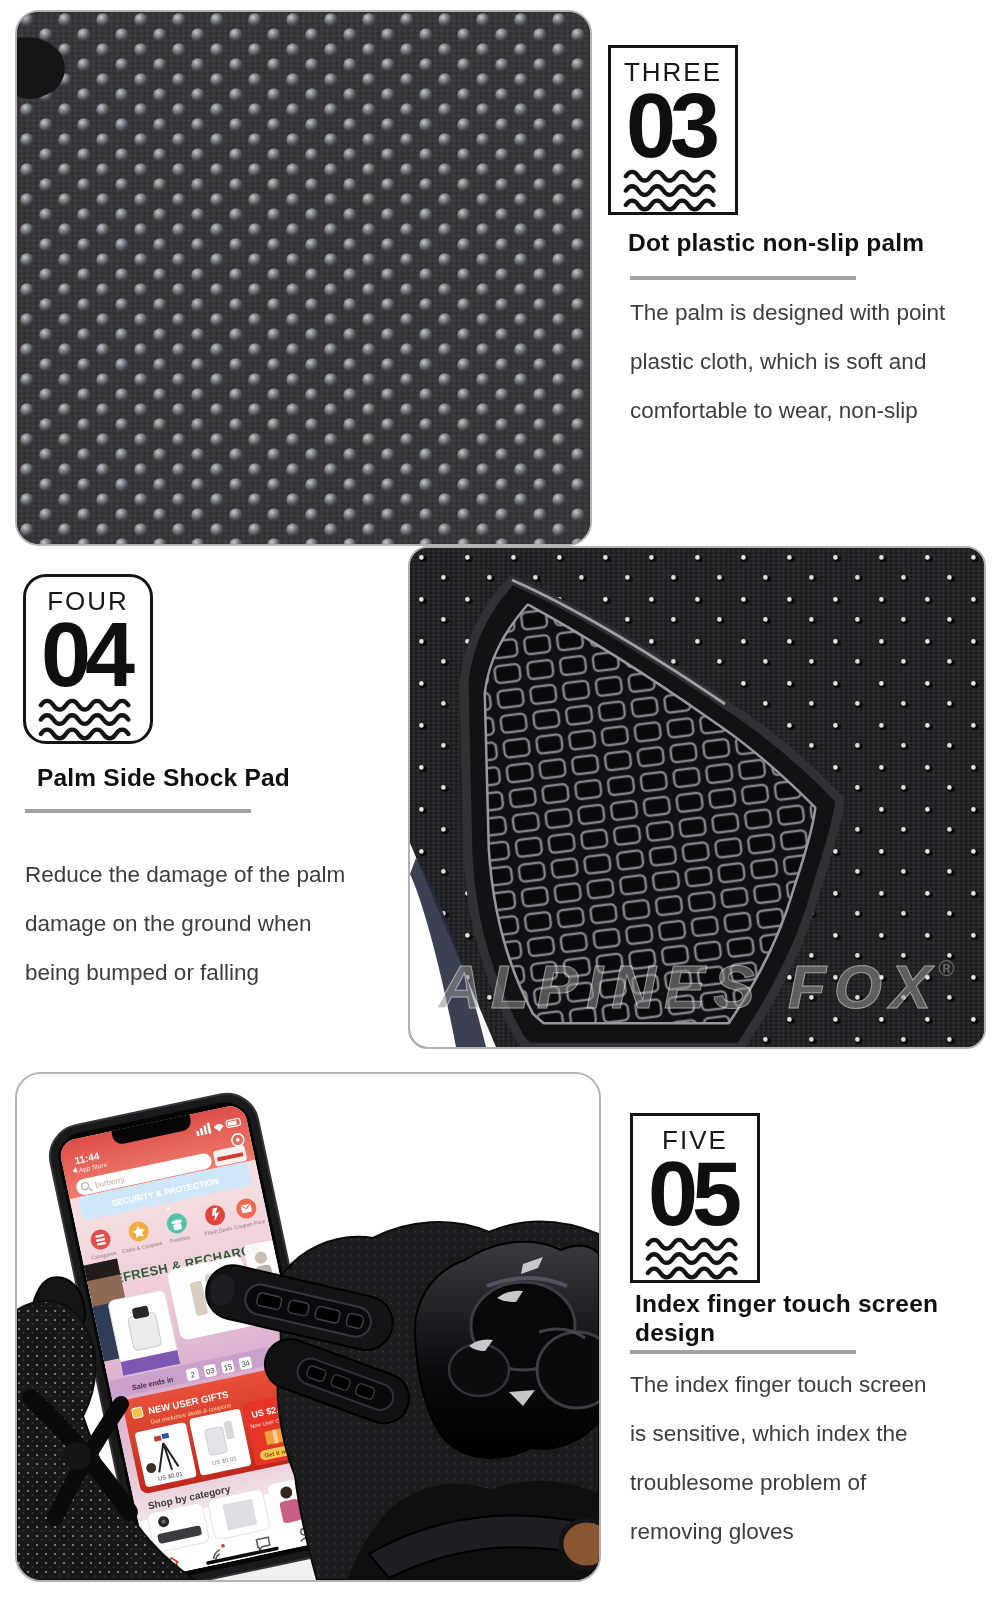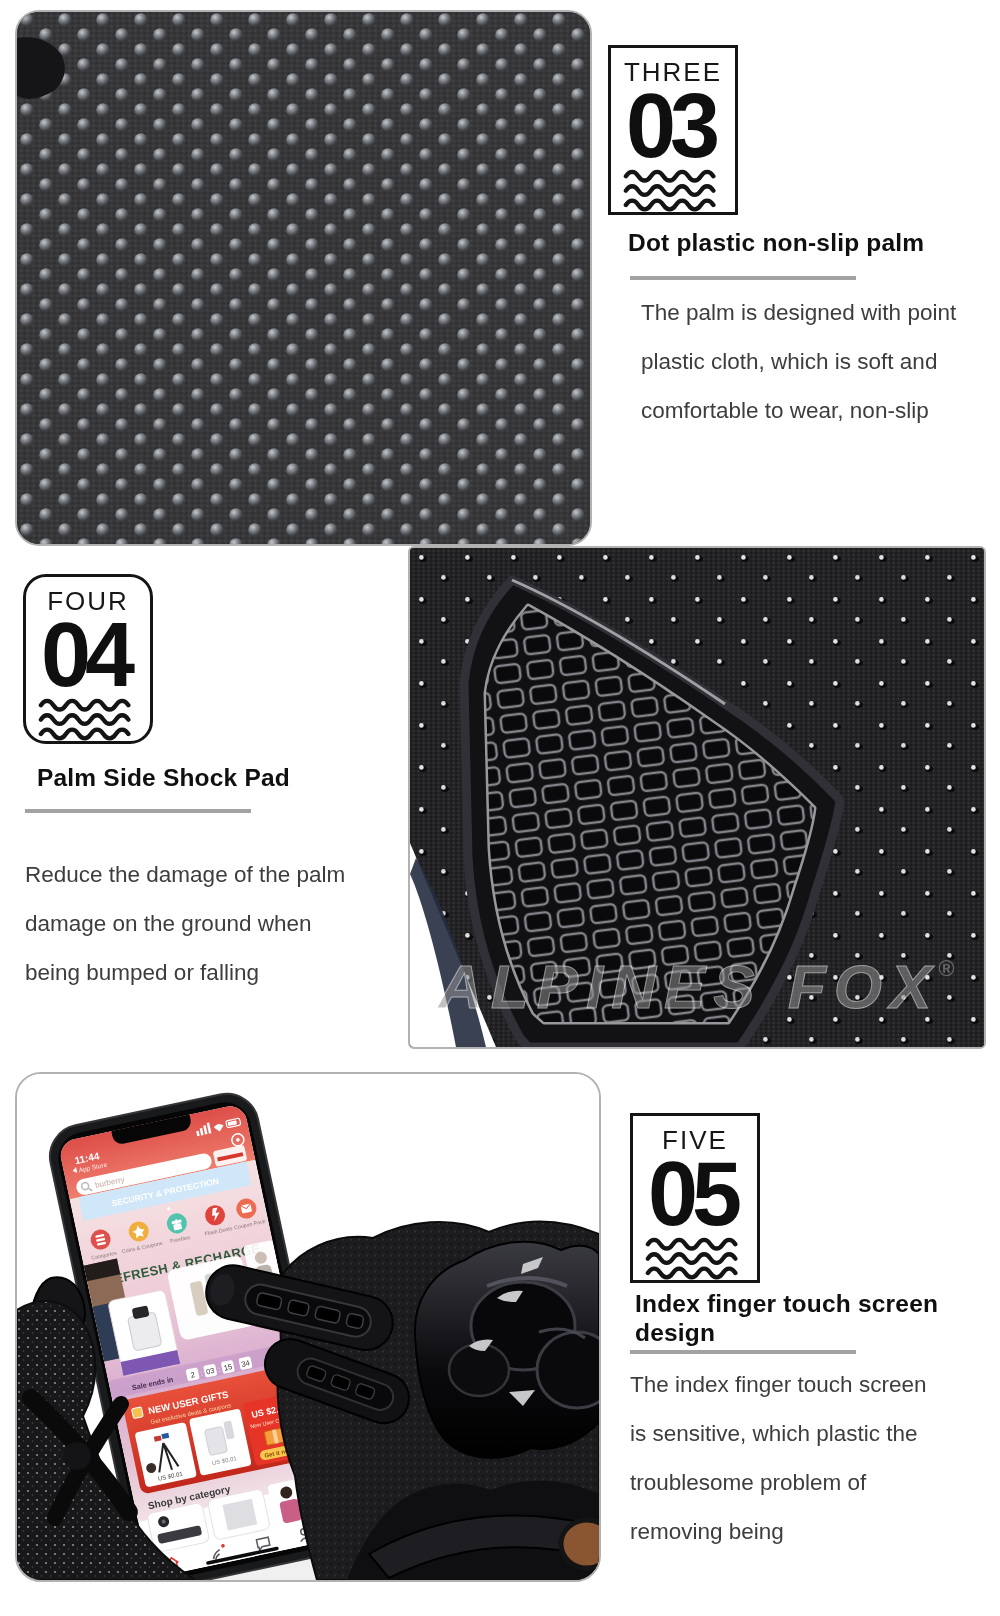--- a/index.html
+++ b/index.html
@@ -1,42 +1,42 @@
 <!DOCTYPE html>
 <html><head>
 <meta charset="utf-8">
 <style>
   html,body{margin:0;padding:0;background:#fff;}
   .canvas{position:relative;width:1000px;height:1616px;background:#fff;overflow:hidden;
           font-family:"Liberation Sans",sans-serif;margin:0 auto;}
   figure.photo{position:absolute;margin:0;border:2px solid #b2b2b2;overflow:hidden;background:#2e2e30;}
   figure.photo svg{display:block;width:100%;height:100%;}
   #img1{left:15px;top:10px;width:573px;height:532px;border-radius:24px;}
-  #img2{left:408px;top:546px;width:574px;height:499px;border-radius:6px;}
+  #img2{left:408px;top:546px;width:574px;height:499px;border-radius:20px;}
   #img3{left:15px;top:1072px;width:582px;height:506px;border-radius:26px;background:#fff;}
   .badge{position:absolute;width:130px;height:170px;border:3px solid #141414;background:#fff;
          box-sizing:border-box;display:flex;flex-direction:column;align-items:center;}
   #badge-three{left:608px;top:45px;}
   #badge-four{left:23px;top:574px;border-radius:23px;}
   #badge-five{left:630px;top:1113px;}
   .badge-word{font-size:26px;letter-spacing:2px;color:#171717;margin-top:9px;}
   .badge-num{font-size:90px;font-weight:bold;letter-spacing:-6px;line-height:.82;color:#0f0f0f;
              margin-top:2px;margin-left:-6px;}
   .badge .waves{margin-top:5px;}
   .heading{position:absolute;font-weight:bold;font-size:24.5px;color:#101010;line-height:29px;letter-spacing:.2px;}
   #heading-1{left:628px;top:228px;}
   #heading-2{left:37px;top:763px;}
   #heading-3{left:635px;top:1289px;width:330px;}
   .rule{position:absolute;width:226px;height:4px;background:#a2a2a2;}
   #rule-1{left:630px;top:276px;}
   #rule-2{left:25px;top:809px;}
   #rule-3{left:630px;top:1350px;}
   .para{position:absolute;font-size:22.5px;color:#3d3d3d;}
   .para .bline{display:block;height:49px;}
-  #para-1{left:630px;top:300px;margin-left:11px;}
+  #para-1{left:630px;top:300px;}
   #para-2{left:25px;top:862px;}
   #para-3{left:630px;top:1372px;}
   svg text{font-family:"Liberation Sans",sans-serif;}
   .wm{font-style:italic;font-weight:bold;}
 </style>
 </head>
 <body>
 
 <div class="canvas">
 
@@ -401,18 +401,18 @@
       </g>
     </svg>
   </div>
   <div class="heading" id="heading-3">
     <div>Index finger touch screen</div>
     <div>design</div>
   </div>
   <div class="rule" id="rule-3"></div>
   <div class="para" id="para-3">
     <span class="bline">The index finger touch screen</span>
-    <span class="bline">is sensitive, which plastic the</span>
+    <span class="bline">is sensitive, which index the</span>
     <span class="bline">troublesome problem of</span>
-    <span class="bline">removing being</span>
+    <span class="bline">removing gloves</span>
   </div>
 
 </div>
 
 </body></html>

